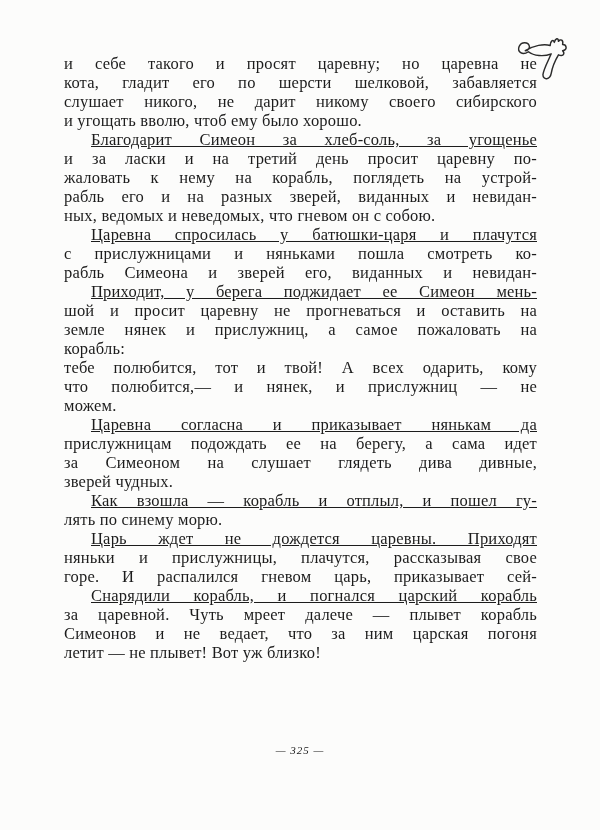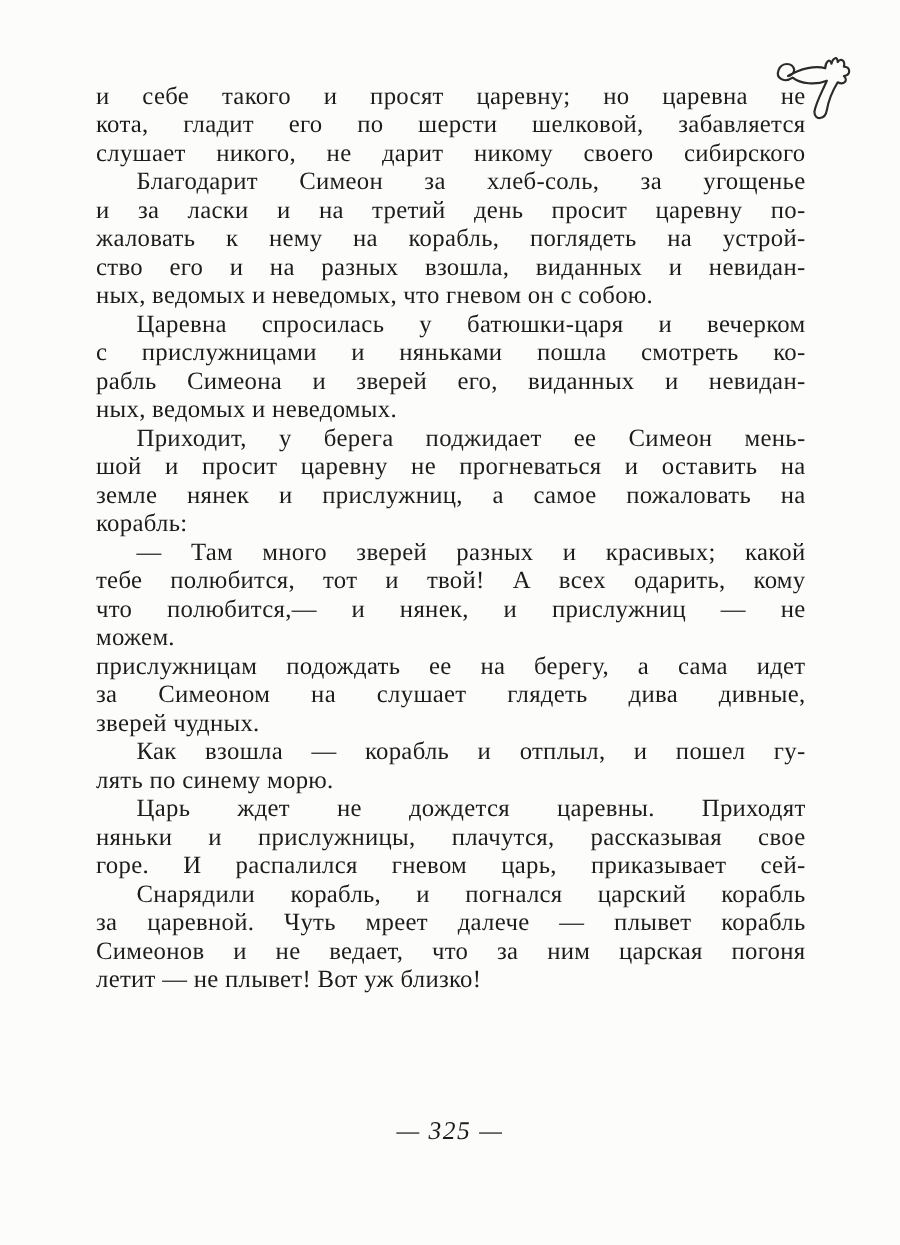--- a/index.html
+++ b/index.html
@@ -29,35 +29,36 @@
     letter-spacing: 0.2px;
     white-space: nowrap;
     text-align: justify;
     text-align-last: justify;
   }
   .line.para-end {
     text-align-last: left;
   }
   .line.indented {
     text-indent: 27px;
+    text-decoration: underline;
   }
   .ornament {
     position: absolute;
     left: 516px;
     top: 35px;
     width: 58px;
     height: 49px;
   }
   .page-number {
     position: absolute;
     left: 0;
     right: 0;
     top: 744px;
     text-align: center;
-    font-size: 17px;
+    font-size: 11px;
     font-style: italic;
     letter-spacing: 1px;
   }
 </style>
 </head>
 <body>
 
 <div class="page" style="background: rgb(252, 252, 251); color: rgb(28, 28, 28);">
 
   <svg class="ornament" viewBox="0 0 56 47" xmlns="http://www.w3.org/2000/svg">
@@ -75,47 +76,47 @@
              C33,43 26,44 26,38
              C27,32 31,25 34,18
              C27,21 17,20 12,16 Z" fill="#fcfcfb" stroke="#2b2b2b" stroke-width="1.4" stroke-linejoin="round" stroke-linecap="round"></path>
   </svg>
 
   <div class="text-block">
       <div>
         <div class="line">и себе такого и просят царевну; но царевна не</div>
         <div class="line">кота, гладит его по шерсти шелковой, забавляется</div>
         <div class="line">слушает никого, не дарит никому своего сибирского</div>
+        <div class="line para-end">и угощать вволю, чтоб ему было хорошо.</div>
       </div>
       <div>
         <div class="line indented">Благодарит Симеон за хлеб-соль, за угощенье</div>
         <div class="line">и за ласки и на третий день просит царевну по-</div>
         <div class="line">жаловать к нему на корабль, поглядеть на устрой-</div>
-        <div class="line">ство его и на разных взошла, виданных и невидан-</div>
+        <div class="line">рабль его и на разных зверей, виданных и невидан-</div>
         <div class="line para-end">ных, ведомых и неведомых, что гневом он с собою.</div>
       </div>
       <div>
-        <div class="line indented">Царевна спросилась у батюшки-царя и вечерком</div>
+        <div class="line indented">Царевна спросилась у батюшки-царя и плачутся</div>
         <div class="line">с прислужницами и няньками пошла смотреть ко-</div>
         <div class="line">рабль Симеона и зверей его, виданных и невидан-</div>
-        <div class="line para-end">ных, ведомых и неведомых.</div>
       </div>
       <div>
         <div class="line indented">Приходит, у берега поджидает ее Симеон мень-</div>
         <div class="line">шой и просит царевну не прогневаться и оставить на</div>
         <div class="line">земле нянек и прислужниц, а самое пожаловать на</div>
         <div class="line para-end">корабль:</div>
       </div>
       <div>
-        <div class="line indented">— Там много зверей разных и красивых; какой</div>
         <div class="line">тебе полюбится, тот и твой! А всех одарить, кому</div>
         <div class="line">что полюбится,— и нянек, и прислужниц — не</div>
         <div class="line para-end">можем.</div>
       </div>
       <div>
+        <div class="line indented">Царевна согласна и приказывает нянькам да</div>
         <div class="line">прислужницам подождать ее на берегу, а сама идет</div>
         <div class="line">за Симеоном на слушает глядеть дива дивные,</div>
         <div class="line para-end">зверей чудных.</div>
       </div>
       <div>
         <div class="line indented">Как взошла — корабль и отплыл, и пошел гу-</div>
         <div class="line para-end">лять по синему морю.</div>
       </div>
       <div>
         <div class="line indented">Царь ждет не дождется царевны. Приходят</div>

